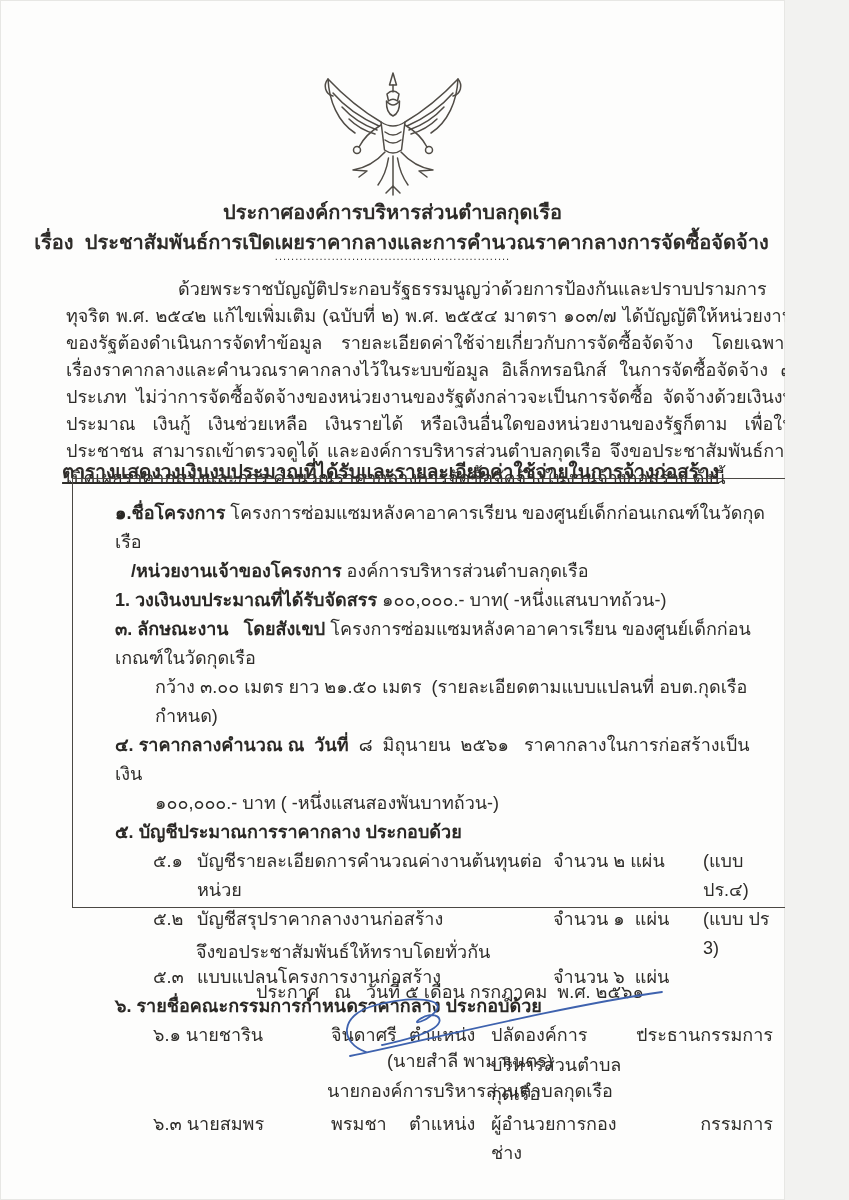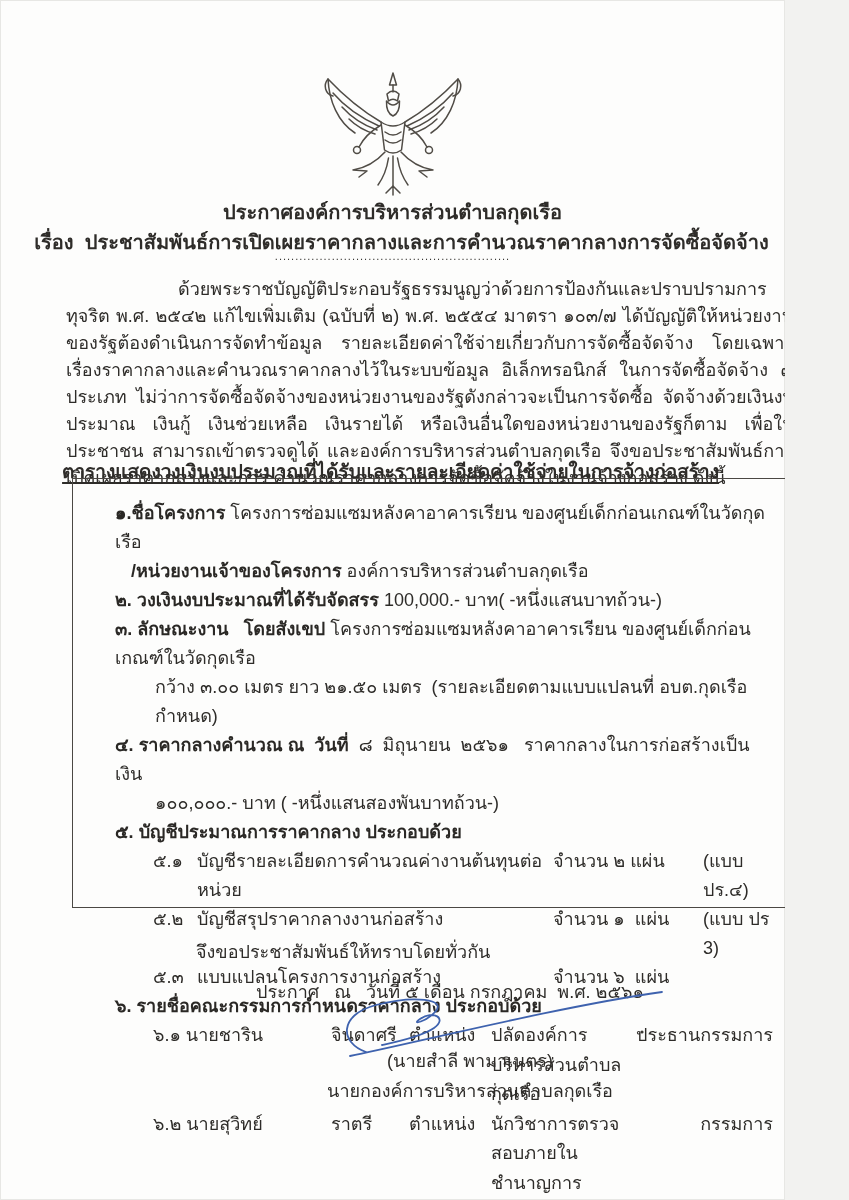--- a/index.html
+++ b/index.html
@@ -132,21 +132,21 @@
 
   <div class="table-header">
     <span>ตารางแสดงวงเงินงบประมาณที่ได้รับและรายละเอียดค่าใช้จ่ายในการจ้างก่อสร้าง</span>
   </div>
 
   <div class="box">
 
     <div class="line"><b>๑.ชื่อโครงการ </b><span>โครงการซ่อมแซมหลังคาอาคารเรียน ของศูนย์เด็กก่อนเกณฑ์ในวัดกุดเรือ</span></div>
     <div class="line ind1"><b>/หน่วยงานเจ้าของโครงการ </b><span>องค์การบริหารส่วนตำบลกุดเรือ</span></div>
 
-    <div class="line"><b>๒. วงเงินงบประมาณที่ได้รับจัดสรร </b><span>100,000.- บาท( -หนึ่งแสนบาทถ้วน-)</span></div>
+    <div class="line"><b>1. วงเงินงบประมาณที่ได้รับจัดสรร </b><span>๑๐๐,๐๐๐.- บาท( -หนึ่งแสนบาทถ้วน-)</span></div>
 
     <div class="line"><b>๓. ลักษณะงาน   โดยสังเขป </b><span>โครงการซ่อมแซมหลังคาอาคารเรียน ของศูนย์เด็กก่อนเกณฑ์ในวัดกุดเรือ</span></div>
     <div class="line ind2">กว้าง ๓.๐๐ เมตร ยาว ๒๑.๕๐ เมตร  (รายละเอียดตามแบบแปลนที่ อบต.กุดเรือ กำหนด)</div>
 
     <div class="line"><b>๔. ราคากลางคำนวณ ณ  วันที่ </b><span> ๘  มิถุนายน  ๒๕๖๑   ราคากลางในการก่อสร้างเป็นเงิน</span></div>
     <div class="line ind2">๑๐๐,๐๐๐.- บาท ( -หนึ่งแสนสองพันบาทถ้วน-)</div>
 
     <div class="line"><b>๕. บัญชีประมาณการราคากลาง ประกอบด้วย</b></div>
     <div class="sub">
       <div class="row5">
@@ -172,27 +172,20 @@
     <div class="line"><b>๖. รายชื่อคณะกรรมการกำหนดราคากลาง ประกอบด้วย</b></div>
     <div class="sub">
       <div class="row6">
         <span>๖.๑ นายชาริน</span>
         <span>จินดาศรี</span>
         <span>ตำแหน่ง</span>
         <span>ปลัดองค์การบริหารส่วนตำบลกุดเรือ</span>
         <span class="role">ประธานกรรมการ</span>
       </div>
       <div class="row6">
-        <span>๖.๒ นายสุวิทย์</span>
-        <span>ราตรี</span>
-        <span>ตำแหน่ง</span>
-        <span>นักวิชาการตรวจสอบภายในชำนาญการ</span>
-        <span class="role">กรรมการ</span>
-      </div>
-      <div class="row6">
         <span>๖.๓ นายสมพร</span>
         <span>พรมชา</span>
         <span>ตำแหน่ง</span>
         <span>ผู้อำนวยการกองช่าง</span>
         <span class="role">กรรมการ</span>
       </div>
     </div>
 
   </div>
 

